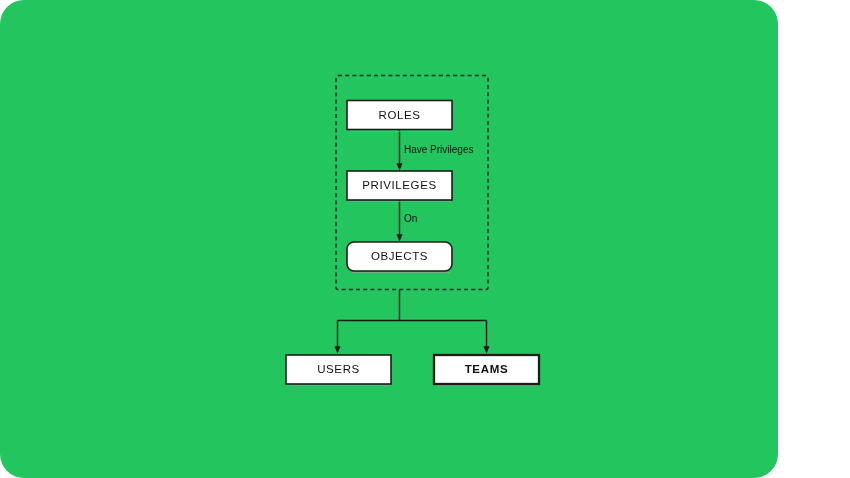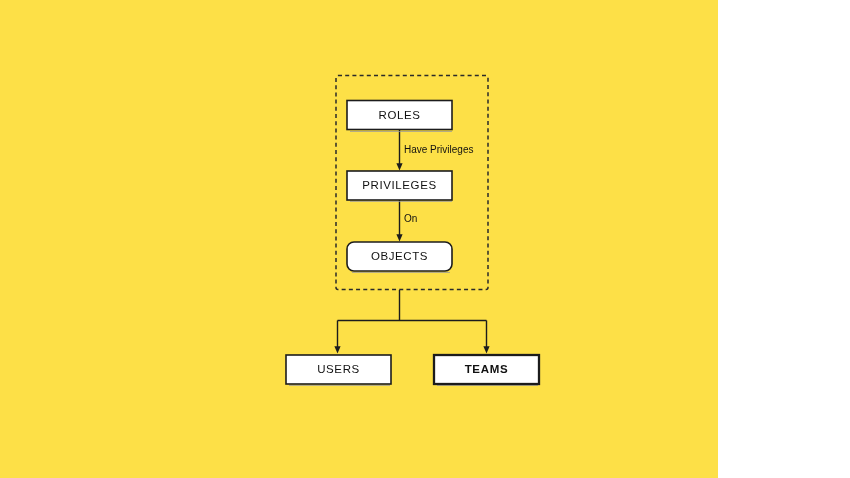--- a/index.html
+++ b/index.html
@@ -9,23 +9,24 @@
   }
   body {
     width: 850px;
     height: 478px;
     overflow: hidden;
     font-family: "Liberation Sans", sans-serif;
     color: #1a1a1a;
   }
   #canvas {
     position: relative;
-    width: 718px;
+    width: 778px;
     height: 478px;
-    background: #fde047;
+    background: #22c55e;
+    border-radius: 24px;
   }
   #diagram-svg {
     position: absolute;
     left: 0;
     top: 0;
     width: 850px;
     height: 478px;
   }
   .box-label {
     font-family: "Liberation Sans", sans-serif;

